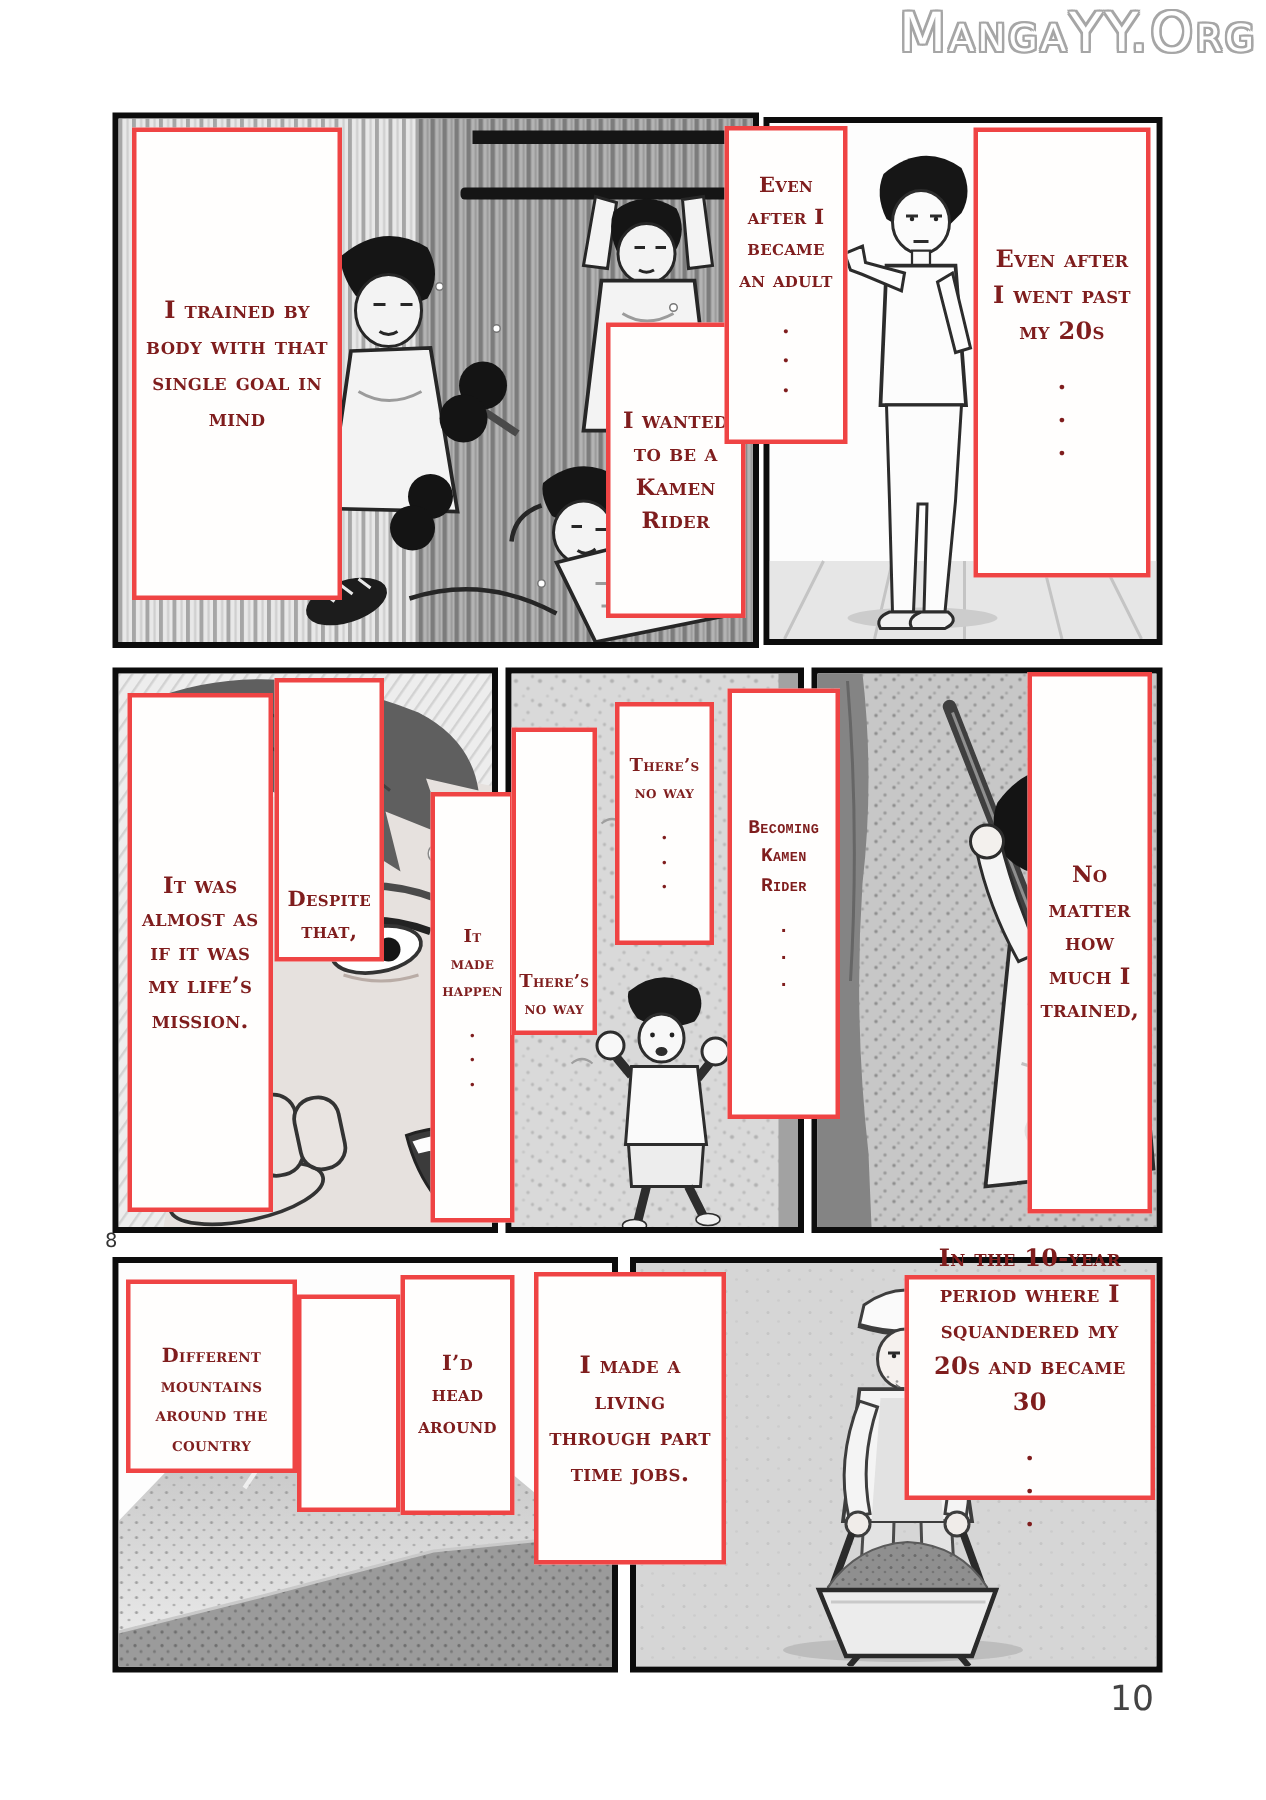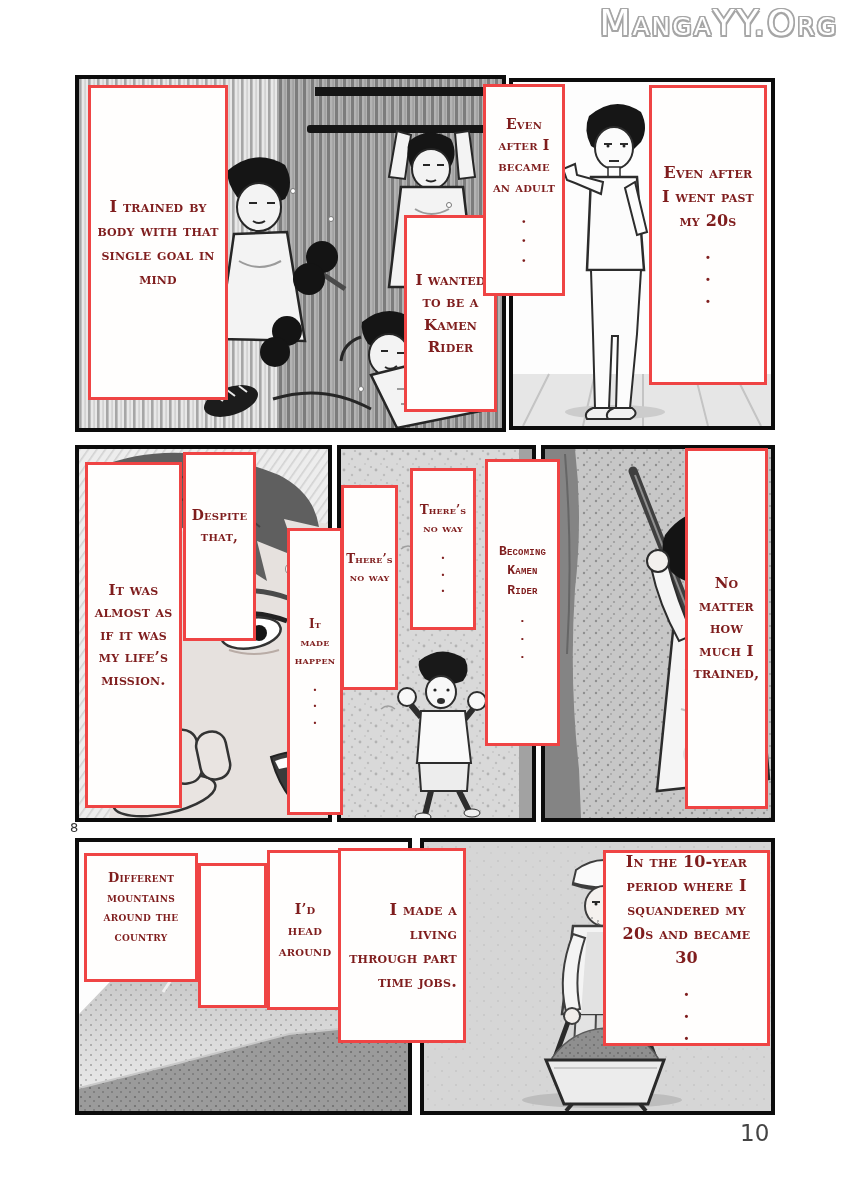--- a/index.html
+++ b/index.html
@@ -12,21 +12,21 @@
         text-shadow:-1.5px -1.5px 0 #a6a6a6,1.5px -1.5px 0 #a6a6a6,-1.5px 1.5px 0 #a6a6a6,
                     1.5px 1.5px 0 #a6a6a6,0 -1.5px 0 #a6a6a6,0 1.5px 0 #a6a6a6,
                     -1.5px 0 0 #a6a6a6,1.5px 0 0 #a6a6a6;}
   .panel{position:absolute;box-sizing:border-box;border:4px solid #0c0c0c;background:#ffffff;
          overflow:hidden;z-index:1;}
   .panel svg{display:block;width:100%;height:100%;}
   .cap{position:absolute;box-sizing:border-box;background:#fffefd;border:3px solid #ef4444;
        z-index:6;display:flex;flex-direction:column;align-items:center;justify-content:center;
        text-align:center;font-weight:bold;font-variant:small-caps;color:#7f1d1d;
        line-height:1.5;letter-spacing:0.2px;padding:6px 5px;}
-  .cap.top{justify-content:flex-start;}
+  .cap.top{justify-content:flex-end;}
   .dots{display:block;margin-top:10px;line-height:1.3;font-size:1.05em;}
   .dots span{display:block;}
   .pagenum{position:absolute;font-family:"DejaVu Sans","Liberation Sans",sans-serif;
            color:#333;z-index:3;}
 </style>
 </head>
 <body>
 
 <div class="page">
 
@@ -379,25 +379,25 @@
   <div class="cap top" style="left:84px;top:853px;width:114px;height:129px;font-size:13px;padding-top:12px;">
     <span>Different mountains around the country</span>
   </div>
 
   <div class="cap" style="left:198px;top:863px;width:69px;height:145px;"></div>
 
   <div class="cap" style="left:267px;top:850px;width:76px;height:160px;font-size:14px;padding:6px 12px;">
     <span>I’d head around</span>
   </div>
 
-  <div class="cap" style="left:338px;top:848px;width:128px;height:195px;font-size:16px;padding:6px 6px;text-align:right;">
+  <div class="cap" style="left:356px;top:848px;width:128px;height:195px;font-size:16px;padding:6px 6px;">
     <span>I made a living through part time jobs.</span>
   </div>
 
-  <div class="cap" style="left:603px;top:850px;width:167px;height:196px;font-size:16px;padding:6px 8px;">
+  <div class="cap" style="left:603px;top:850px;width:167px;height:150px;font-size:16px;padding:6px 8px;">
     <span>In the 10-year period where I squandered my 20s and became 30</span>
     <span class="dots">
         <span>.</span>
         <span>.</span>
         <span>.</span>
       </span>
   </div>
 
   <div class="pagenum" style="left:740px;top:1120px;font-size:23px;color:#444;">10</div>
 

